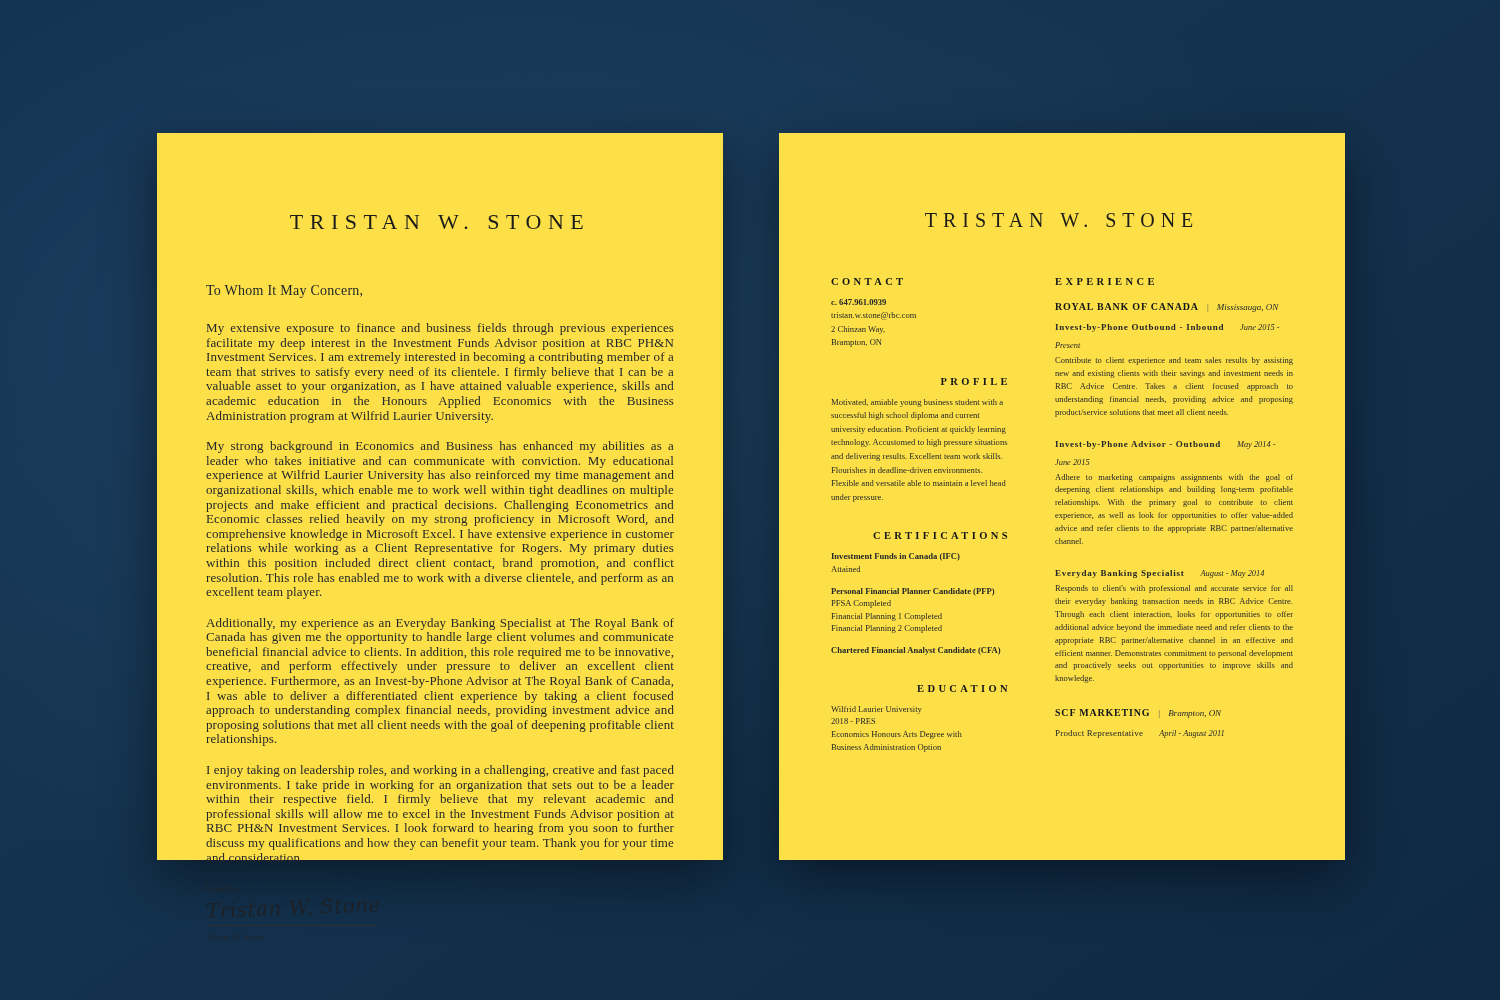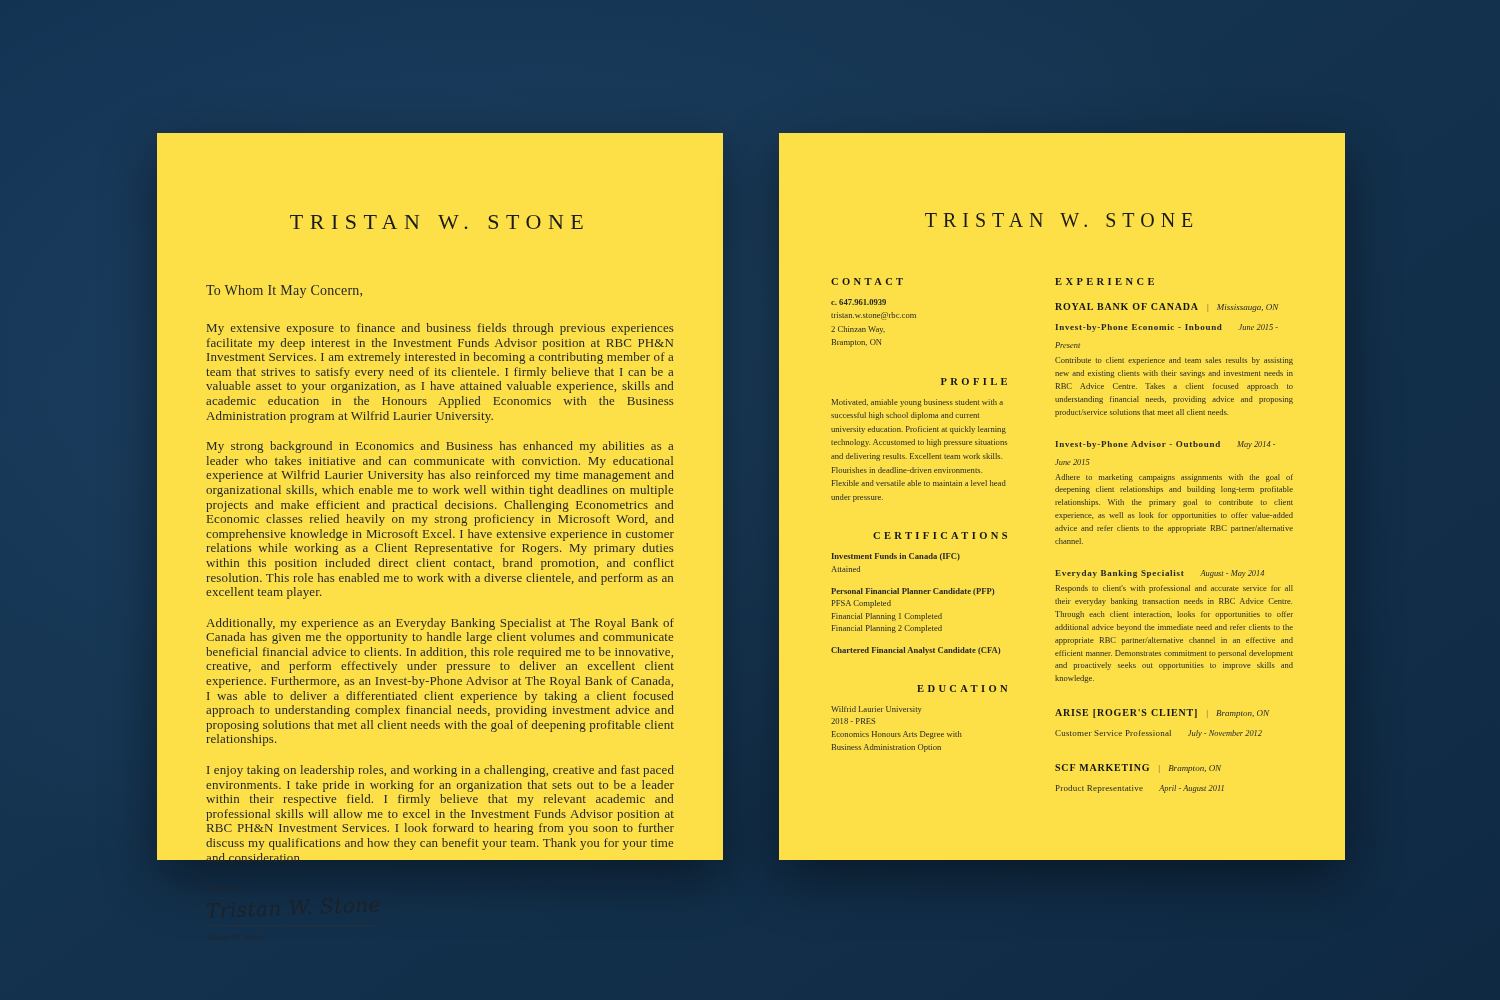--- a/index.html
+++ b/index.html
@@ -269,21 +269,21 @@
         <div class="sec-head">EXPERIENCE</div>
 
         <div class="job">
           <div>
             <span class="job-company">ROYAL BANK OF CANADA</span>
             <span class="divider-pipe">|</span>
             <span class="job-loc">Mississauga, ON</span>
           </div>
 
           <div class="job-role-row">
-            <span class="job-role">Invest-by-Phone Economic - Inbound</span>
+            <span class="job-role">Invest-by-Phone Outbound - Inbound</span>
             <span class="job-dates">June 2015 - Present</span>
           </div>
           <p class="job-desc">Contribute to client experience and team sales results by assisting new and existing clients with their savings and investment needs in RBC Advice Centre. Takes a client focused approach to understanding financial needs, providing advice and proposing product/service solutions that meet all client needs.</p>
 
           <div class="sub-job">
             <div class="job-role-row">
               <span class="job-role">Invest-by-Phone Advisor - Outbound</span>
               <span class="job-dates">May 2014 - June 2015</span>
             </div>
             <p class="job-desc">Adhere to marketing campaigns assignments with the goal of deepening client relationships and building long-term profitable relationships. With the primary goal to contribute to client experience, as well as look for opportunities to offer value-added advice and refer clients to the appropriate RBC partner/alternative channel.</p>
@@ -292,31 +292,20 @@
           <div class="sub-job">
             <div class="job-role-row">
               <span class="job-role">Everyday Banking Specialist</span>
               <span class="job-dates">August - May 2014</span>
             </div>
             <p class="job-desc">Responds to client's with professional and accurate service for all their everyday banking transaction needs in RBC Advice Centre. Through each client interaction, looks for opportunities to offer additional advice beyond the immediate need and refer clients to the appropriate RBC partner/alternative channel in an effective and efficient manner. Demonstrates commitment to personal development and proactively seeks out opportunities to improve skills and knowledge.</p>
           </div>
         </div>
 
 
-        <div class="job">
-          <div>
-            <span class="job-company">ARISE [ROGER'S CLIENT]</span>
-            <span class="divider-pipe">|</span>
-            <span class="job-loc">Brampton, ON</span>
-          </div>
-          <div class="job-role-row">
-            <span class="job-role" style="font-weight:400;letter-spacing:0.2px">Customer Service Professional</span>
-            <span class="job-dates">July - November 2012</span>
-          </div>
-        </div>
 
         <div class="job">
           <div>
             <span class="job-company">SCF MARKETING</span>
             <span class="divider-pipe">|</span>
             <span class="job-loc">Brampton, ON</span>
           </div>
           <div class="job-role-row">
             <span class="job-role" style="font-weight:400;letter-spacing:0.2px">Product Representative</span>
             <span class="job-dates">April - August 2011</span>

